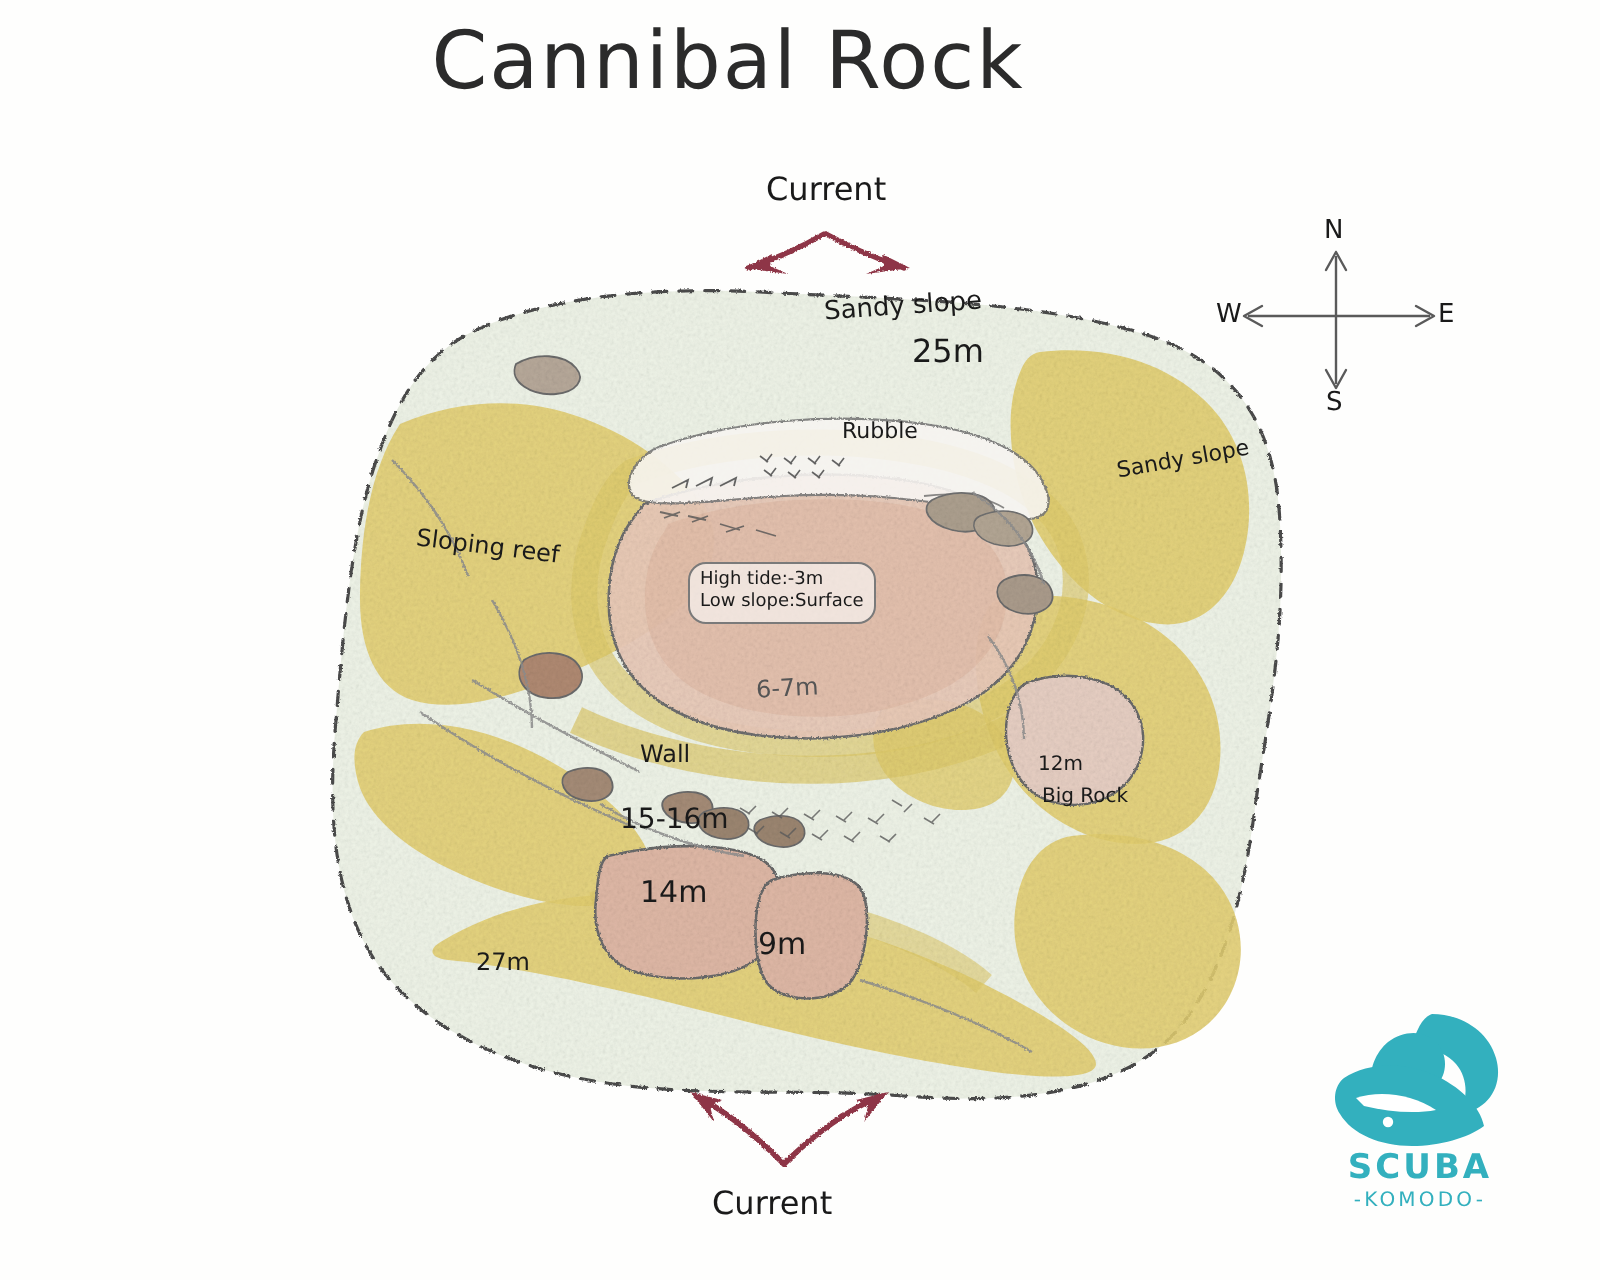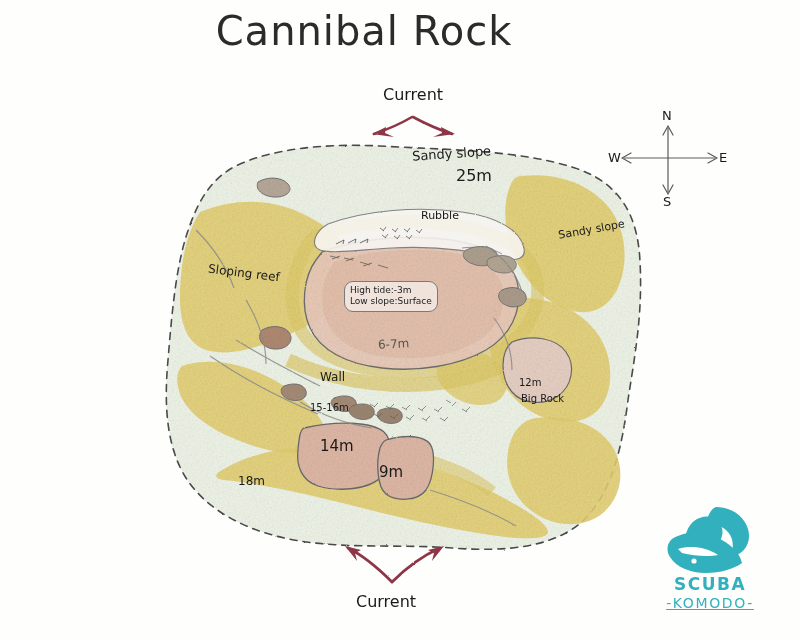--- a/index.html
+++ b/index.html
@@ -64,24 +64,23 @@
   #logo-scuba {
     font-family: "DejaVu Sans", sans-serif;
     font-weight: bold;
     font-size: 17px;
     letter-spacing: 1.5px;
     line-height: 1.1;
     text-align: center;
   }
   #logo-komodo {
     font-family: "DejaVu Sans", sans-serif;
-    font-size: 14px;
+    font-size: 10px;
     letter-spacing: 1.6px;
     line-height: 1.3;
-    text-decoration: underline;
   }
 </style>
 </head>
 <body>
 
 <div id="page">
 
   <div id="map-title">Cannibal Rock</div>
 
   <svg class="svg-layer" viewBox="0 0 800 640">
@@ -295,29 +294,29 @@
   <div style="position:absolute; left:344px; top:281px; padding:3px 5px;
               border:1px solid #7a7a7a; border-radius:9px; background:rgba(247,243,240,0.72);">
     <div class="label-div" style="position:static; font-size:9px; line-height:1.25;">High tide:-3m</div>
     <div class="label-div" style="position:static; font-size:9px; line-height:1.25;">Low slope:Surface</div>
   </div>
 
   <div class="label-div" style="left:378px; top:337px; font-size:12px; color:#555; transform:rotate(-3deg);">6-7m</div>
 
   <div class="label-div" style="left:320px; top:370px; font-size:12px;">Wall</div>
 
-  <div class="label-div" style="left:310px; top:402px; font-size:10px;text-align:center;">15-16m</div>
+  <div class="label-div" style="left:310px; top:402px; font-size:14px;text-align:center;">15-16m</div>
 
   <div class="label-div" style="left:521px; top:353px; font-size:10px; line-height:1.15;margin-top:40px;">Big Rock</div>
   <div class="label-div" style="left:519px; top:377px; font-size:10px;">12m</div>
 
   <div class="label-div" style="left:320px; top:437px; font-size:15px;">14m</div>
   <div class="label-div" style="left:379px; top:463px; font-size:15px;">9m</div>
 
-  <div class="label-div" style="left:238px; top:474px; font-size:12px;">18m</div>
+  <div class="label-div" style="left:238px; top:474px; font-size:12px;">27m</div>
 
   <div id="logo">
     <svg id="logo-mark" width="92" height="70" viewBox="0 0 92 70">
       <g fill="#33B0BE">
 
         <path d="M52,2 C66,2 80,10 84,24 C88,38 80,50 66,52
                  C70,44 70,34 64,27 C58,20 48,18 40,22
                  C44,12 46,4 52,2 Z"></path>
         <path d="M30,16 C38,10 48,10 54,16 C60,22 60,32 54,38
                  C50,32 42,28 34,30 C28,31 24,34 22,38

